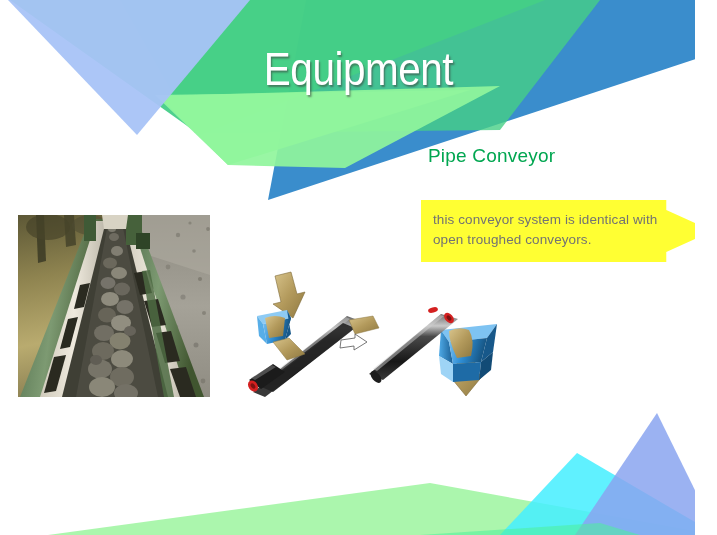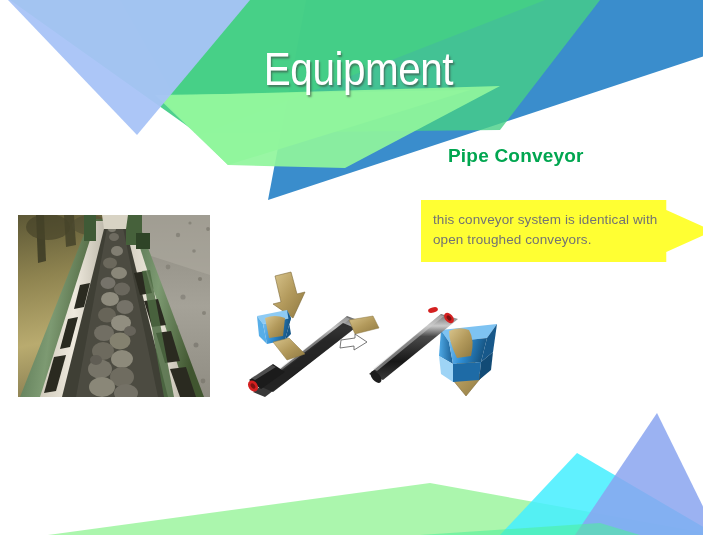--- a/index.html
+++ b/index.html
@@ -9,21 +9,20 @@
   }
   body {
     font-family: "Liberation Sans", sans-serif;
   }
   #slide {
     position: relative;
     width: 695px;
     height: 535px;
     background: #ffffff;
     overflow: hidden;
-    padding-left: 8px;
   }
   .deco {
     position: absolute;
     pointer-events: none;
   }
   
   #slide-title {
     position: absolute;
     left: 0;
     top: 44px;
@@ -37,24 +36,24 @@
     text-shadow: 1.5px 1.5px 2px rgba(60,60,60,0.55);
     transform: scaleX(0.86);
     transform-origin: center top;
     line-height: 1.05;
     z-index: 40;
     white-space: nowrap;
   }
   
   #subtitle {
     position: absolute;
-    left: 448px;
+    left: 428px;
     top: 145px;
     font-size: 19px;
-    font-weight: bold;
+    font-weight: normal;
     color: #00a650;
     letter-spacing: 0.2px;
     z-index: 40;
     white-space: nowrap;
   }
   
   #callout {
     position: absolute;
     left: 421px;
     top: 200px;

